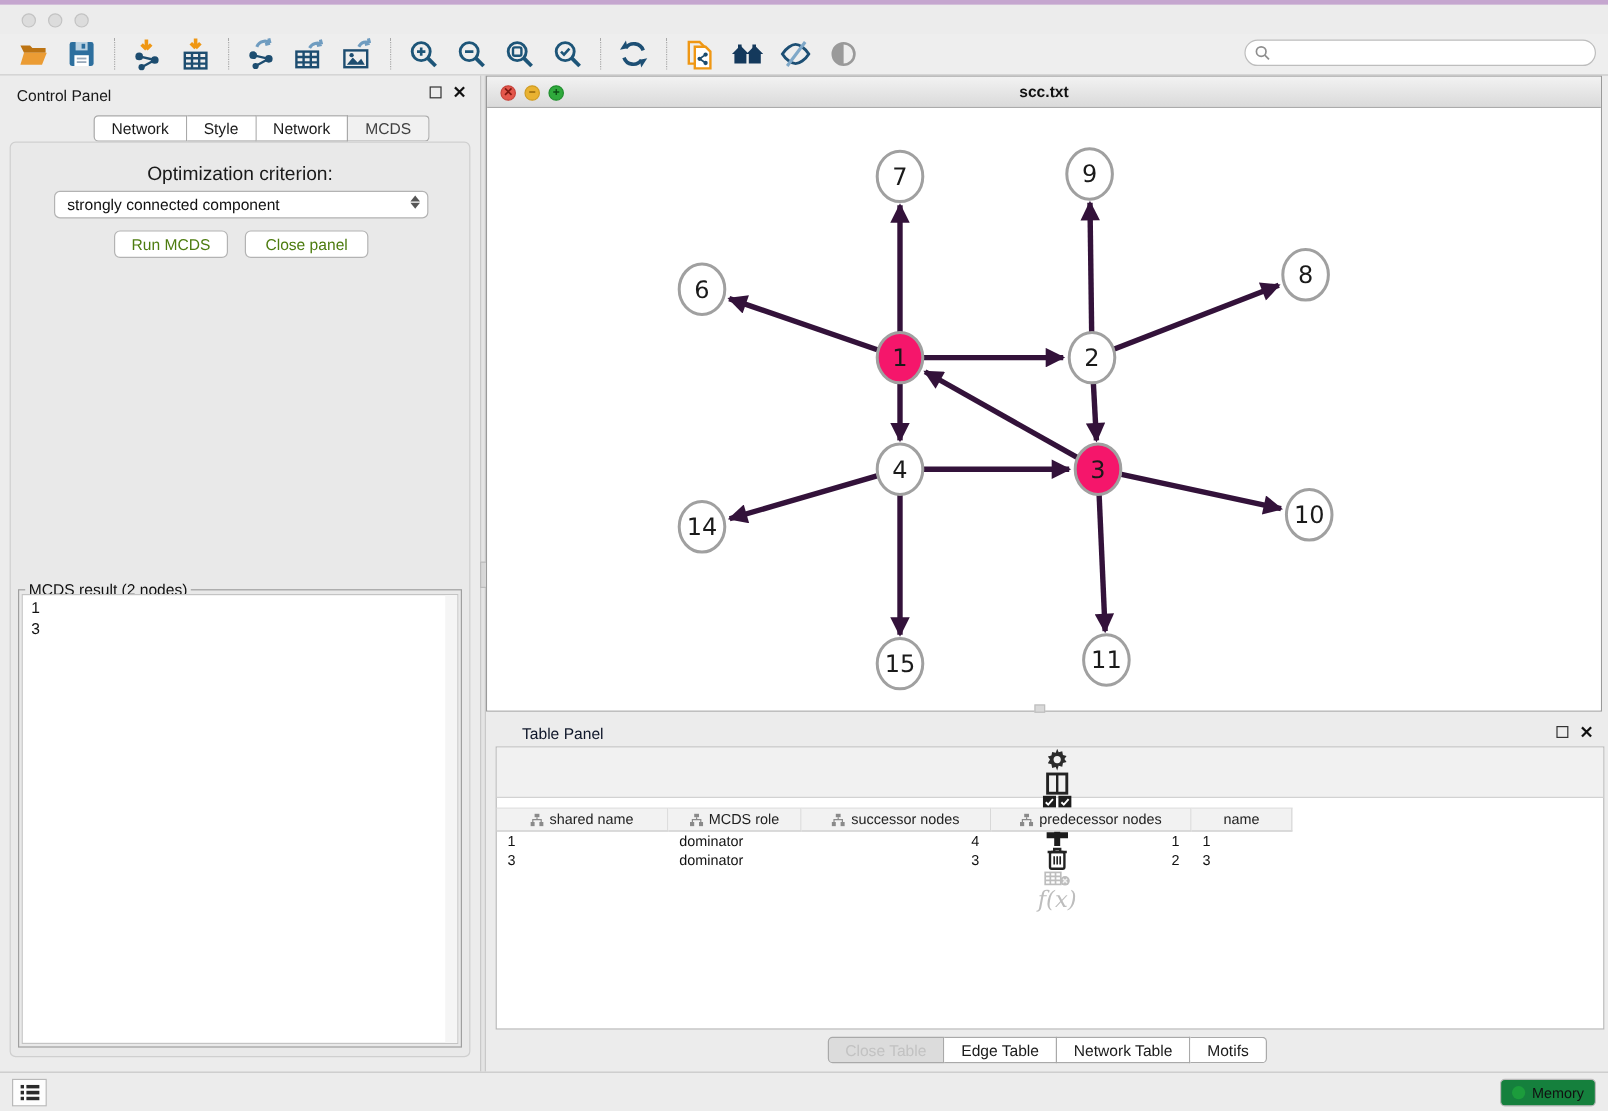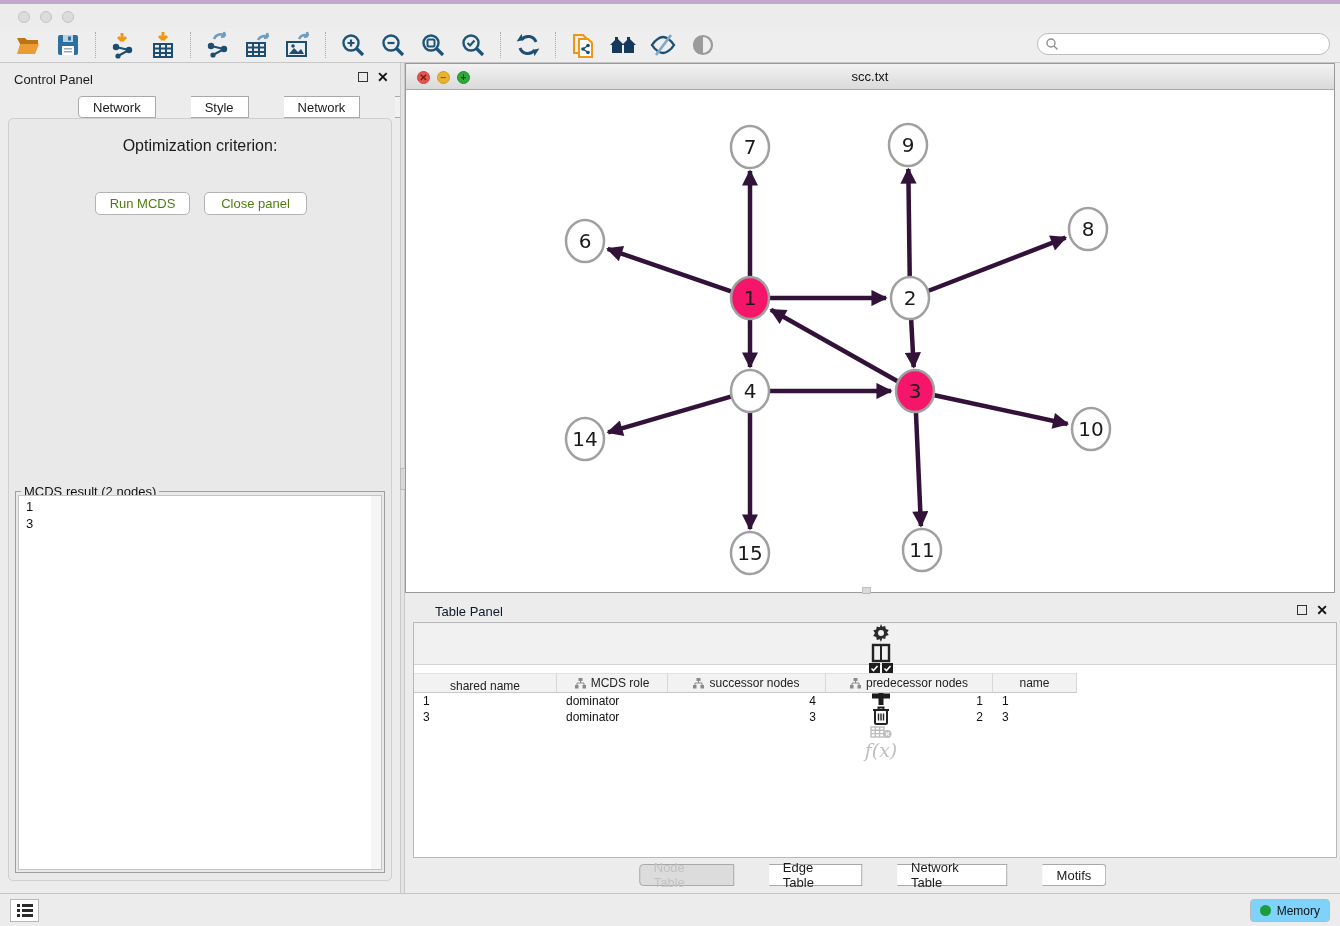--- a/index.html
+++ b/index.html
@@ -16,21 +16,21 @@
   .tb-sep { width:1px; height:26px; border-left:1px dotted #a9a9a9; margin:0 7px; }
   .searchbox { position:absolute; right:10px; top:5px; width:293px; height:22px; background:#fff; border:1px solid #bdbdbd; border-radius:11px; display:flex; align-items:center; padding-left:7px; }
 
   
   .cpanel { position:absolute; left:0; top:63px; width:400px; height:830px; background:#ececec; }
   .cpanel-head { position:absolute; left:14px; top:9px; font-size:13px; color:#1a1a1a; }
   .panel-btns { position:absolute; top:9px; display:flex; gap:9px; align-items:center; }
   .float-btn { width:10px; height:10px; border:1.5px solid #333; display:inline-block; }
   .close-x { font-size:14px; font-weight:bold; color:#111; line-height:10px; }
 
-  .seg-tabs { display:flex; position:absolute;gap:35px; }
+  .seg-tabs { display:flex; position:absolute; }
   .seg { height:22px; background:#fff; border:1px solid #a9a9a9; border-left:none; font-size:13px; color:#1a1a1a; display:flex; align-items:center; justify-content:center; padding:0 14px; }
   .seg:first-child { border-left:1px solid #a9a9a9; border-radius:4px 0 0 4px; }
   .seg:last-child { border-radius:0 4px 4px 0; }
   .ctrl-tabs { left:78px; top:33px; }
   .ctrl-tabs .sel { background:#f1f1f1; color:#404040; }
 
   .cpanel-body { position:absolute; left:8px; top:55px; width:384px; height:763px; background:#e9e9e9; border:1px solid #cfcfcf; border-radius:5px; }
   .opt-label { position:absolute; left:0; right:0; top:18px; text-align:center; font-size:16px; color:#1a1a1a; }
   .dropdown { position:absolute; left:36px; top:40px; width:312px; height:23px; background:#fff; border:1px solid #b3b3b3; border-radius:5px; display:flex; align-items:center; font-size:13px; color:#111; padding-left:10px; }
   .stepper { position:absolute; right:6px; top:3px; display:flex; flex-direction:column; align-items:center; gap:1px; }
@@ -41,21 +41,21 @@
   .group-label { position:absolute; top:-8px; left:5px; background:#e9e9e9; padding:0 3px; font-size:13px; color:#111; }
   .group-text { position:absolute; left:2px; top:3px; right:2px; bottom:2px; background:#fff; border:1px solid #c4c4c4; font-size:13px; color:#111; padding:2px 0 0 7px; white-space:pre; line-height:17px; }
   .group-scroll { position:absolute; right:3px; top:4px; bottom:3px; width:10px; background:#f5f5f5; }
 
   .vsplit { position:absolute; left:400px; top:63px; width:5px; height:830px; background:#e4e4e4; border-left:1px solid #c9c9c9; border-right:1px solid #c9c9c9; }
   .vgrip { position:absolute; left:-1px; top:405px; width:6px; height:22px; background:#d7d7d7; border:1px solid #bbb; }
 
   
   .netwin { position:absolute; left:405px; top:63px; width:930px; height:530px; background:#fff; border:1px solid #9a9a9a; }
   .netwin-title { position:absolute; left:0; top:0; right:0; height:26px; background:linear-gradient(#f2f2f2,#dadada); border-bottom:1px solid #ababab; }
-  .netwin-title .t { position:absolute; left:0; right:0; top:5px; text-align:center; font-size:13px; font-weight:normal; color:#111; }
+  .netwin-title .t { position:absolute; left:0; right:0; top:5px; text-align:center; font-size:13px; font-weight:bold; color:#111; }
   .mac { position:absolute; top:7px; width:13px; height:13px; border-radius:50%; font-size:10px; font-weight:bold; text-align:center; line-height:12px; }
   .mac.r { background:#e4574c; border:1px solid #c8443c; color:#7e1710; }
   .mac.y { background:#e9b231; border:1px solid #d09c22; color:#8a5d05; }
   .mac.g { background:#2fa93c; border:1px solid #1f8e2d; color:#0c4d14; }
   .canvas { position:absolute; left:0; top:26px; width:928px; height:502px; background:#fff; }
   .hgrip { position:absolute; left:456px; bottom:-2px; width:9px; height:7px; background:#d9d9d9; border:1px solid #bfbfbf; }
 
   
   .tpanel { position:absolute; left:405px; top:596px; width:935px; height:297px; background:#ececec; }
   .tpanel-head { position:absolute; left:30px; top:8px; font-size:13px; color:#0f172a; }
@@ -69,21 +69,21 @@
   .th { height:20px; background:#f2f2f2; border-right:1px solid #d8d8d8; border-top:1px solid #e2e2e2; border-bottom:1px solid #c9c9c9; display:flex; align-items:center; justify-content:center; gap:5px; font-size:12px; color:#222; }
   .trow { display:flex; height:16px; font-size:12px; color:#111; }
   .td { overflow:hidden; white-space:nowrap; }
 
   .bot-tabs { left:50%; transform:translateX(-50%); top:268px; }
   .bot-tabs .sel { background:#dcdcdc; color:#c2c2c2; }
 
   
   .statusbar { position:absolute; left:0; top:893px; width:1340px; height:33px; background:#ececec; border-top:1px solid #c6c6c6; }
   .list-btn { position:absolute; left:10px; top:5px; width:29px; height:23px; background:#fdfdfd; border:1px solid #b9b9b9; display:flex; align-items:center; justify-content:center; }
-  .mem-btn { position:absolute; right:10px; top:5px; height:23px; background:#7dd3fc; border:1px solid #b9b9b9; border-radius:4px; display:flex; align-items:center; gap:6px; padding:0 9px; font-size:12px; color:#111; }
+  .mem-btn { position:absolute; right:10px; top:5px; height:23px; background:#15803d; border:1px solid #b9b9b9; border-radius:4px; display:flex; align-items:center; gap:6px; padding:0 9px; font-size:12px; color:#111; }
   .mem-dot { width:11px; height:11px; border-radius:50%; background:#1c9c3c; }
   svg { display:block; }
 </style>
 </head>
 <body>
 
 <div class="accent"></div>
 <div class="titlebar">
   <span class="tl" style="left:18px"></span>
   <span class="tl" style="left:40px"></span>
@@ -236,20 +236,27 @@
     <span class="close-x">✕</span>
   </div>
   <div class="seg-tabs ctrl-tabs">
       <div class="seg">Network</div>
       <div class="seg">Style</div>
       <div class="seg">Network</div>
       <div class="seg sel">MCDS</div>
     </div>
   <div class="cpanel-body">
     <div class="opt-label">Optimization criterion:</div>
+    <div class="dropdown">
+      <span>strongly connected component</span>
+      <span class="stepper">
+          <span class="up"></span>
+          <span class="dn"></span>
+        </span>
+    </div>
     <div class="cp-btn" style="left:86px; width:95px;">Run MCDS</div>
     <div class="cp-btn" style="left:195px; width:103px;">Close panel</div>
     <div class="group">
       <span class="group-label">MCDS result (2 nodes)</span>
       <div class="group-text">1
 3</div>
       <div class="group-scroll"></div>
     </div>
   </div>
 </div>
@@ -391,21 +398,21 @@
               <path d="M1 5.3h13M1 8.6h13M5.3 2v10M9.6 2v10"></path>
             </g>
             <circle cx="17.5" cy="9" r="4" fill="#bdbdbd"></circle>
             <path d="M15.8 7.3l3.4 3.4M19.2 7.3l-3.4 3.4" stroke="#f1f1f1" stroke-width="1.3"></path>
           </svg>
         </span>
       <span class="tp-ic fx">f(x)</span>
     </div>
     <div class="tbl">
       <div class="tbl-head" id="tbl-head">
-          <div class="th" style="width: 143px; flex-direction: column;">
+          <div class="th" style="width: 143px;">
             <svg width="11" height="11" viewBox="0 0 11 11">
               <g fill="#8a8a8a">
                 <rect x="3.5" y="0" width="4" height="3"></rect>
                 <rect x="0" y="7" width="3.5" height="3.5"></rect>
                 <rect x="7.5" y="7" width="3.5" height="3.5"></rect>
               </g>
               <path d="M5.5 3v2M2 7V5h7v2" stroke="#8a8a8a" fill="none"></path>
             </svg>
             <span>shared name</span>
           </div>
@@ -458,21 +465,21 @@
             <div class="td" style="width: 143px; text-align: left; padding: 1px 0px 0px 9px;">3</div>
             <div class="td" style="width: 111px; text-align: left; padding: 1px 0px 0px 9px;">dominator</div>
             <div class="td" style="width: 158px; text-align: right; padding: 1px 10px 0px 0px;">3</div>
             <div class="td" style="width: 167px; text-align: right; padding: 1px 10px 0px 0px;">2</div>
             <div class="td" style="width: 84px; text-align: left; padding: 1px 0px 0px 9px;">3</div>
           </div>
         </div>
     </div>
   </div>
   <div class="seg-tabs bot-tabs">
-      <div class="seg sel">Node Table</div>
+      <div class="seg sel">Close Table</div>
       <div class="seg">Edge Table</div>
       <div class="seg">Network Table</div>
       <div class="seg">Motifs</div>
     </div>
 </div>
 
 <div class="statusbar">
   <span class="list-btn">
     <svg width="16" height="13" viewBox="0 0 16 13">
         <g fill="#2b2b2b">

